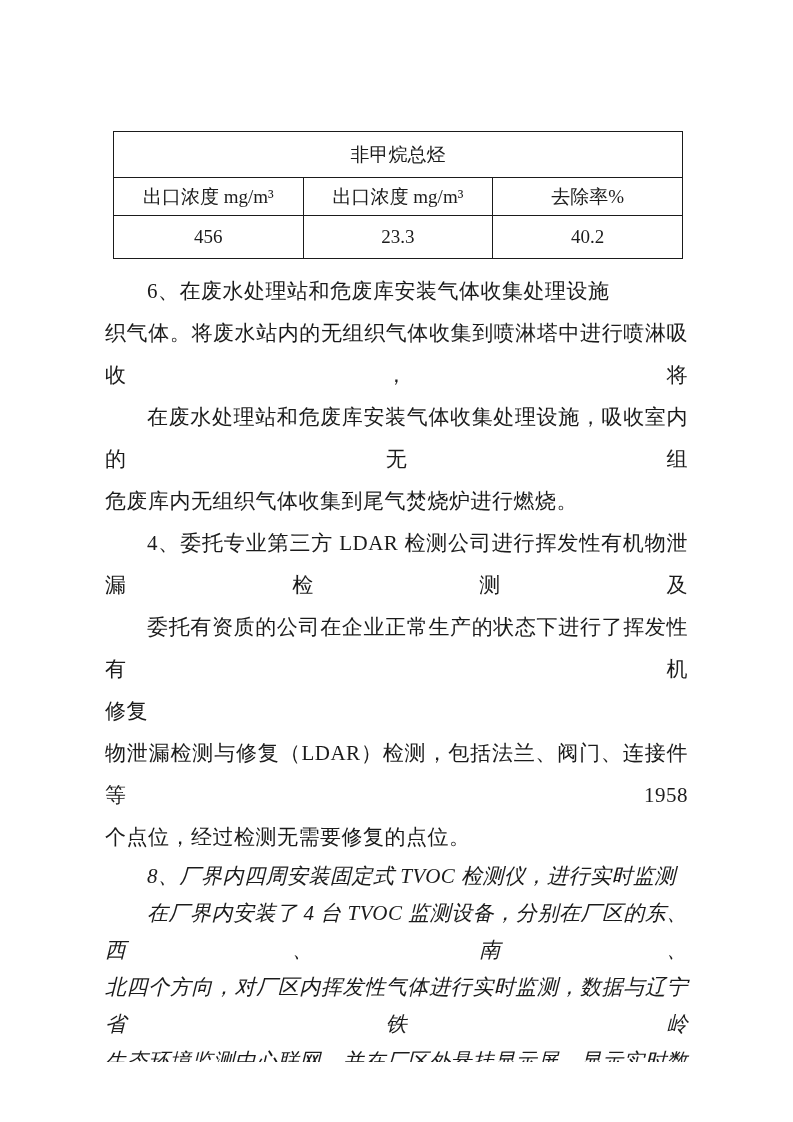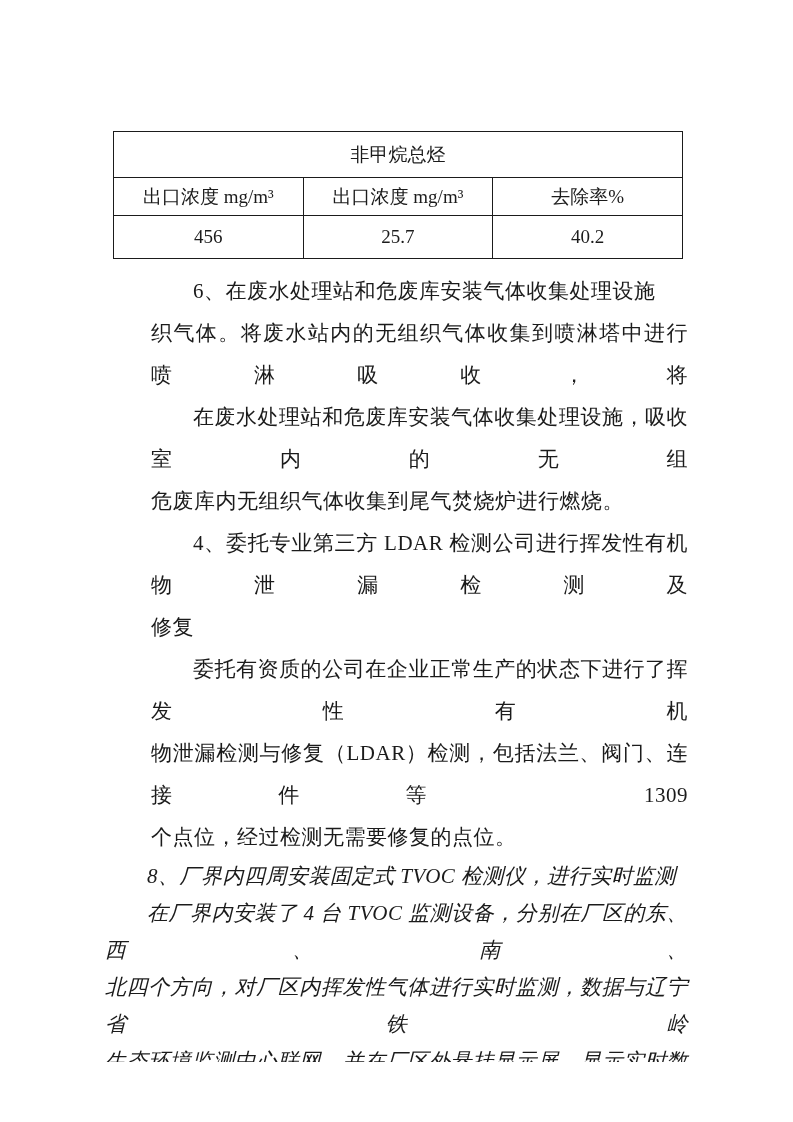--- a/index.html
+++ b/index.html
@@ -34,21 +34,21 @@
 
   .content { margin-top: 11px; }
   .sec { font-size: 21px; }
   .sec .line {
     text-align: justify;
     text-align-last: justify;
     letter-spacing: 0.5px;
   }
   .sec .line.last { text-align-last: left; }
   .sec .line.indent { text-indent: 42px; }
-  .sec6 .line, .sec7 .line { line-height: 42px; margin-left: 46px; }
+  .sec6 .line, .sec7 .line { line-height: 42px; }
   .sec8 .line, .sec9 .line { line-height: 37px; font-style: italic; }
 </style>
 </head>
 <body>
 
 <div class="page">
 
   <table class="data-table">
     <colgroup>
         <col>
@@ -59,40 +59,40 @@
         <tr class="row-title">
       <td colspan="3">非甲烷总烃</td>
     </tr>
     <tr class="row-head">
       <td>出口浓度 mg/m³</td>
       <td>出口浓度 mg/m³</td>
       <td>去除率%</td>
     </tr>
     <tr class="row-val">
       <td>456</td>
-      <td>25.7</td>
+      <td>23.3</td>
       <td>40.2</td>
     </tr>
   </tbody>
     </table>
 
   <div class="content">
 
     <section class="sec sec6">
       <div class="line indent last">6、在废水处理站和危废库安装气体收集处理设施</div>
       <div class="line">织气体。将废水站内的无组织气体收集到喷淋塔中进行喷淋吸收，将</div>
       <div class="line indent">在废水处理站和危废库安装气体收集处理设施，吸收室内的无组</div>
       <div class="line last">危废库内无组织气体收集到尾气焚烧炉进行燃烧。</div>
     </section>
 
     <section class="sec sec7">
       <div class="line indent">4、委托专业第三方 LDAR 检测公司进行挥发性有机物泄漏检测及</div>
+      <div class="line indent">委托有资质的公司在企业正常生产的状态下进行了挥发性有机</div>
       <div class="line last">修复</div>
-      <div class="line indent">委托有资质的公司在企业正常生产的状态下进行了挥发性有机</div>
-      <div class="line">物泄漏检测与修复（LDAR）检测，包括法兰、阀门、连接件等 1309</div>
+      <div class="line">物泄漏检测与修复（LDAR）检测，包括法兰、阀门、连接件等 1958</div>
       <div class="line last">个点位，经过检测无需要修复的点位。</div>
     </section>
 
     <section class="sec sec8">
       <div class="line indent last">8、厂界内四周安装固定式 TVOC 检测仪，进行实时监测</div>
       <div class="line indent">在厂界内安装了 4 台 TVOC 监测设备，分别在厂区的东、西、南、</div>
       <div class="line">北四个方向，对厂区内挥发性气体进行实时监测，数据与辽宁省铁岭</div>
       <div class="line">生态环境监测中心联网，并在厂区外悬挂显示屏，显示实时数据。厂</div>
       <div class="line">界内非甲烷瞬时限值为 30mg/m³。2022 年 1 月 1 日至 2022 年 5 月 31</div>
 

